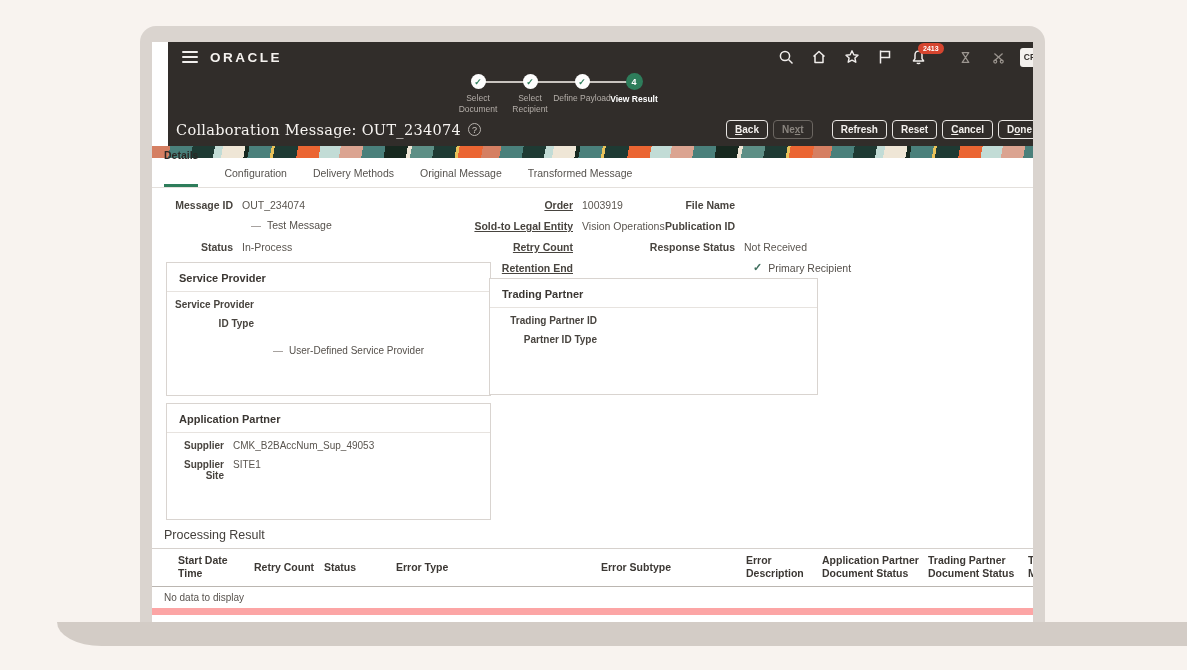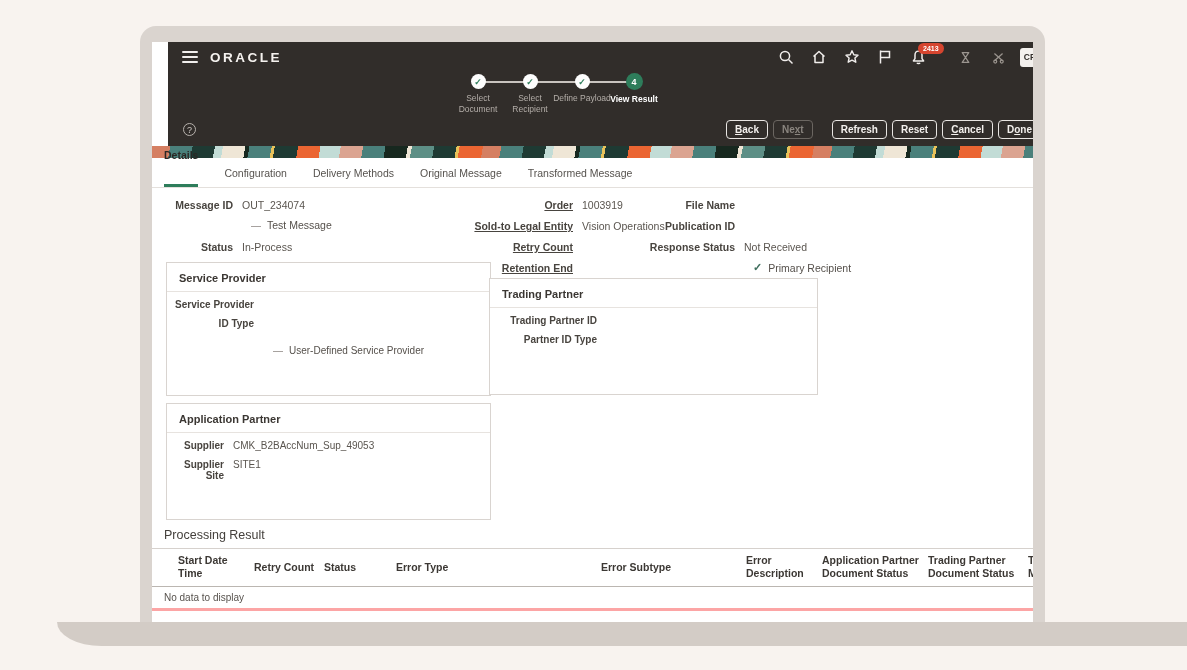--- a/index.html
+++ b/index.html
@@ -104,21 +104,21 @@
   .panel-ap .plabel { width:66px; }
   .panel .chk { margin-left:106px; margin-top:8px; }
   .panel .chk-label { font-size:10px; }
 
   
   .pr-title { position:absolute; left:12px; top:370px; font-size:12.5px; color:#44403c; }
   .pr-table { position:absolute; left:0; top:390px; width:881px; }
   .pr-head { display:flex; align-items:center; border-top:1px solid #d6d1cd; border-bottom:1px solid #bbb6b1;
              padding:5px 0 6px 26px; overflow:hidden; }
   .pr-col { font-size:10.5px; font-weight:bold; color:#3c3834; line-height:1.25; flex:0 0 auto; padding-right:6px; }
-  .pr-empty { font-size:10px; color:#57524d; padding:5px 0 5px 12px; border-bottom:3px solid #fca5a5; }
+  .pr-empty { font-size:10px; color:#57524d; padding:5px 0 5px 12px; border-bottom:7px solid #fca5a5; }
 </style>
 </head>
 <body>
 
 <div class="canvas">
   <div class="bezel"></div>
   <div class="base"></div>
 
   <div class="bezel" style="background:transparent;">
   <div class="screen">
@@ -206,20 +206,21 @@
           <div class="step">
             <div class="dot current">4</div>
             <div class="step-label current">
               <span>View Result</span>
             </div>
           </div>
         </div>
       </div>
 
       <div class="title-row">
+        <div class="page-title">Collaboration Message: OUT_234074</div>
         <div class="help">?</div>
         <div class="btns">
           <button class="btn"><span></span><span class="key">B</span><span>ack</span></button>
           <button class="btn disabled"><span>Ne</span><span class="key">x</span><span>t</span></button>
           <button class="btn gap">Refresh</button>
           <button class="btn">Reset</button>
           <button class="btn"><span></span><span class="key">C</span><span>ancel</span></button>
           <button class="btn"><span>D</span><span class="key">o</span><span>ne</span></button>
         </div>
       </div>

